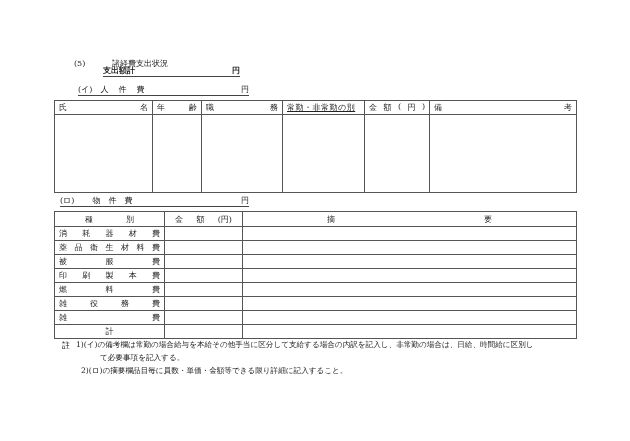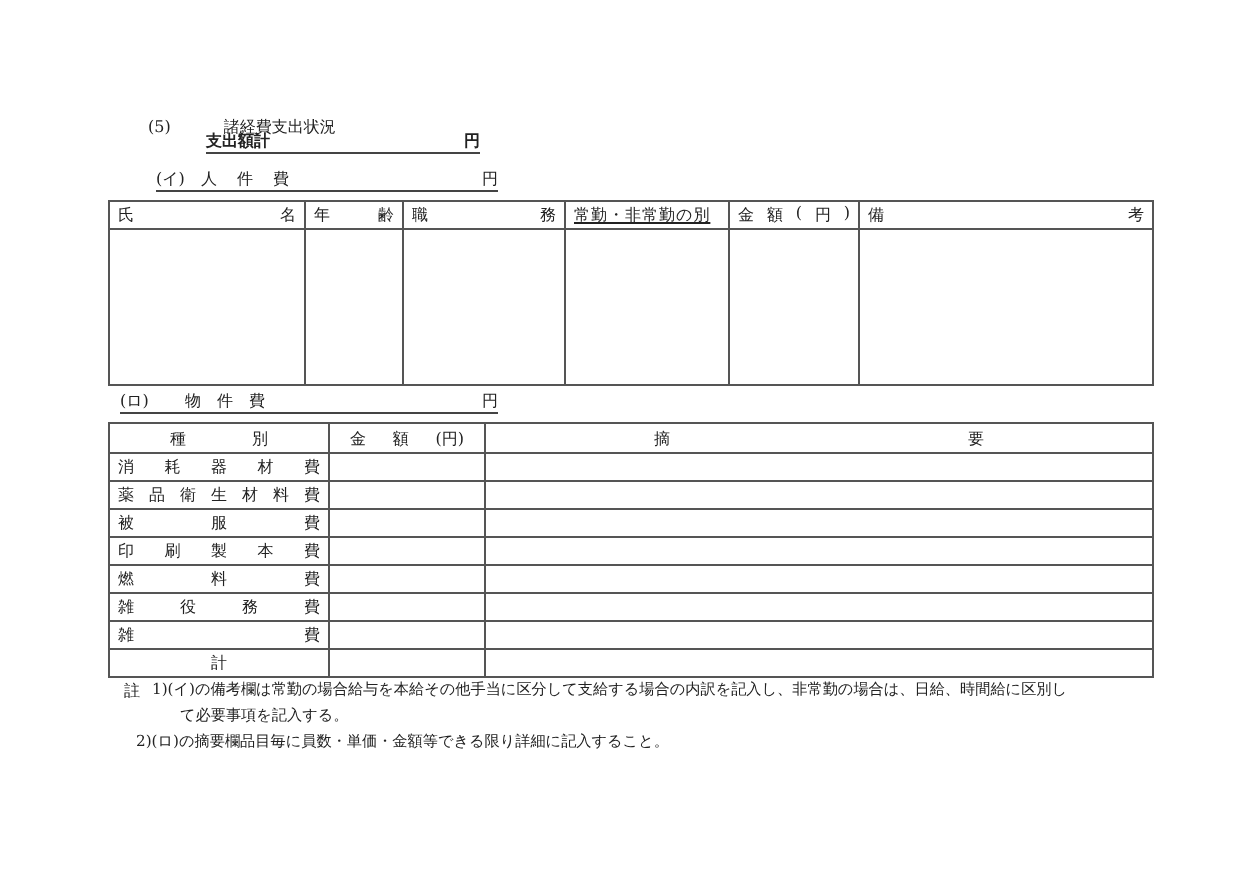--- a/index.html
+++ b/index.html
@@ -216,14 +216,14 @@
   <tr style="height:14px;">
     <td style="text-align:center;"><span>計</span></td>
     <td class="cell-input"></td>
     <td class="cell-input"></td>
   </tr>
 </tbody>
   </table>
 
 <div class="abs" style="left:62px;top:340px;">註</div>
 <div class="abs" style="left:76px;top:340px;font-size:7.6px;">1)(イ)の備考欄は常勤の場合給与を本給その他手当に区分して支給する場合の内訳を記入し、非常勤の場合は、日給、時間給に区別し</div>
-<div class="abs" style="left:90px;top:353px;font-size:7.6px;">て必要事項を記入する。</div>
-<div class="abs" style="left:68px;top:366px;font-size:7.6px;">2)(ロ)の摘要欄品目毎に員数・単価・金額等できる限り詳細に記入すること。</div>
+<div class="abs" style="left:100px;top:353px;font-size:7.6px;">て必要事項を記入する。</div>
+<div class="abs" style="left:81px;top:366px;font-size:7.6px;">2)(ロ)の摘要欄品目毎に員数・単価・金額等できる限り詳細に記入すること。</div>
 
 </body></html>

